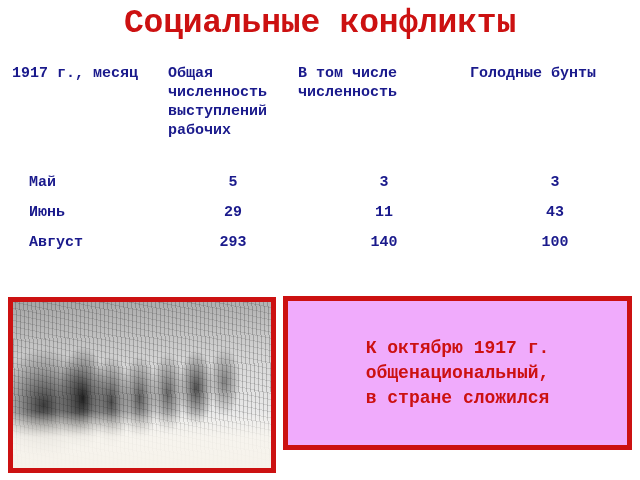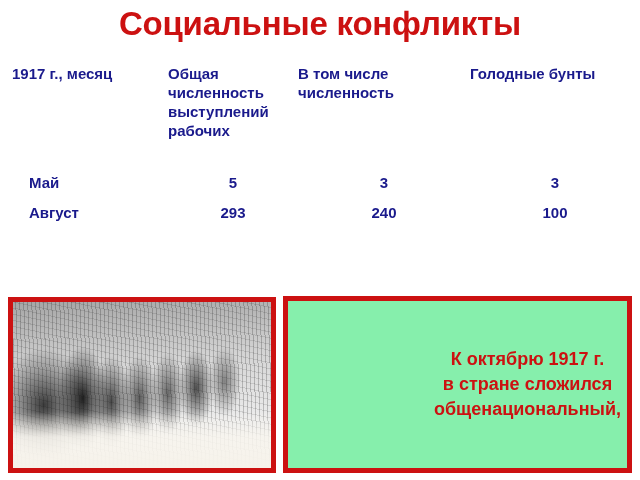--- a/index.html
+++ b/index.html
@@ -14,20 +14,21 @@
     overflow: hidden;
     font-family: "Liberation Sans", sans-serif;
     position: relative;
   }
   .slide {
     position: absolute;
     inset: 0;
     width: 640px;
     height: 480px;
     background: #ffffff;
+    font-family: Liberation Mono, monospace;
   }
 
   
   .slide-title {
     position: absolute;
     left: 0;
     top: 4px;
     width: 640px;
     text-align: center;
     color: #cc1111;
@@ -129,27 +130,27 @@
     bottom: 0;
     height: 34%;
     background: linear-gradient(to bottom, rgba(245,241,233,0.0) 0%, rgba(248,245,238,0.85) 45%, #f6f2ea 100%);
   }
 
   .conclusion-box {
     position: absolute;
     left: 283px;
     top: 296px;
     width: 349px;
-    height: 177px;
+    height: 154px;
     border: 5px solid #cc1111;
     box-sizing: border-box;
-    background: #86efac;
+    background: #f0abfc;
     display: flex;
     align-items: center;
-    justify-content: flex-end;
+    justify-content: center;
   }
   .conclusion-text {
     color: #cc1111;
     font-size: 18px;
     font-weight: bold;
     line-height: 25px;
     text-align: center;
     padding: 0 6px;
   }
   .conclusion-text .ln {
@@ -183,34 +184,40 @@
       </tr>
     </thead>
     <tbody>
       <tr>
         <td class="cell-month">Май</td>
         <td class="cell-num">5</td>
         <td class="cell-num">3</td>
         <td class="cell-num">3</td>
       </tr>
       <tr>
+        <td class="cell-month">Июнь</td>
+        <td class="cell-num">29</td>
+        <td class="cell-num">11</td>
+        <td class="cell-num">43</td>
+      </tr>
+      <tr>
         <td class="cell-month">Август</td>
         <td class="cell-num">293</td>
-        <td class="cell-num">240</td>
+        <td class="cell-num">140</td>
         <td class="cell-num">100</td>
       </tr>
     </tbody>
   </table>
 
   <div class="picture-frame">
     <div class="art"></div>
     <div class="horizon"></div>
   </div>
 
   <div class="conclusion-box">
     <div class="conclusion-text">
       <span class="ln">К октябрю 1917 г.</span>
+      <span class="ln">общенациональный,</span>
       <span class="ln">в стране сложился</span>
-      <span class="ln">общенациональный,</span>
     </div>
   </div>
 
 </div>
 
 </body></html>

